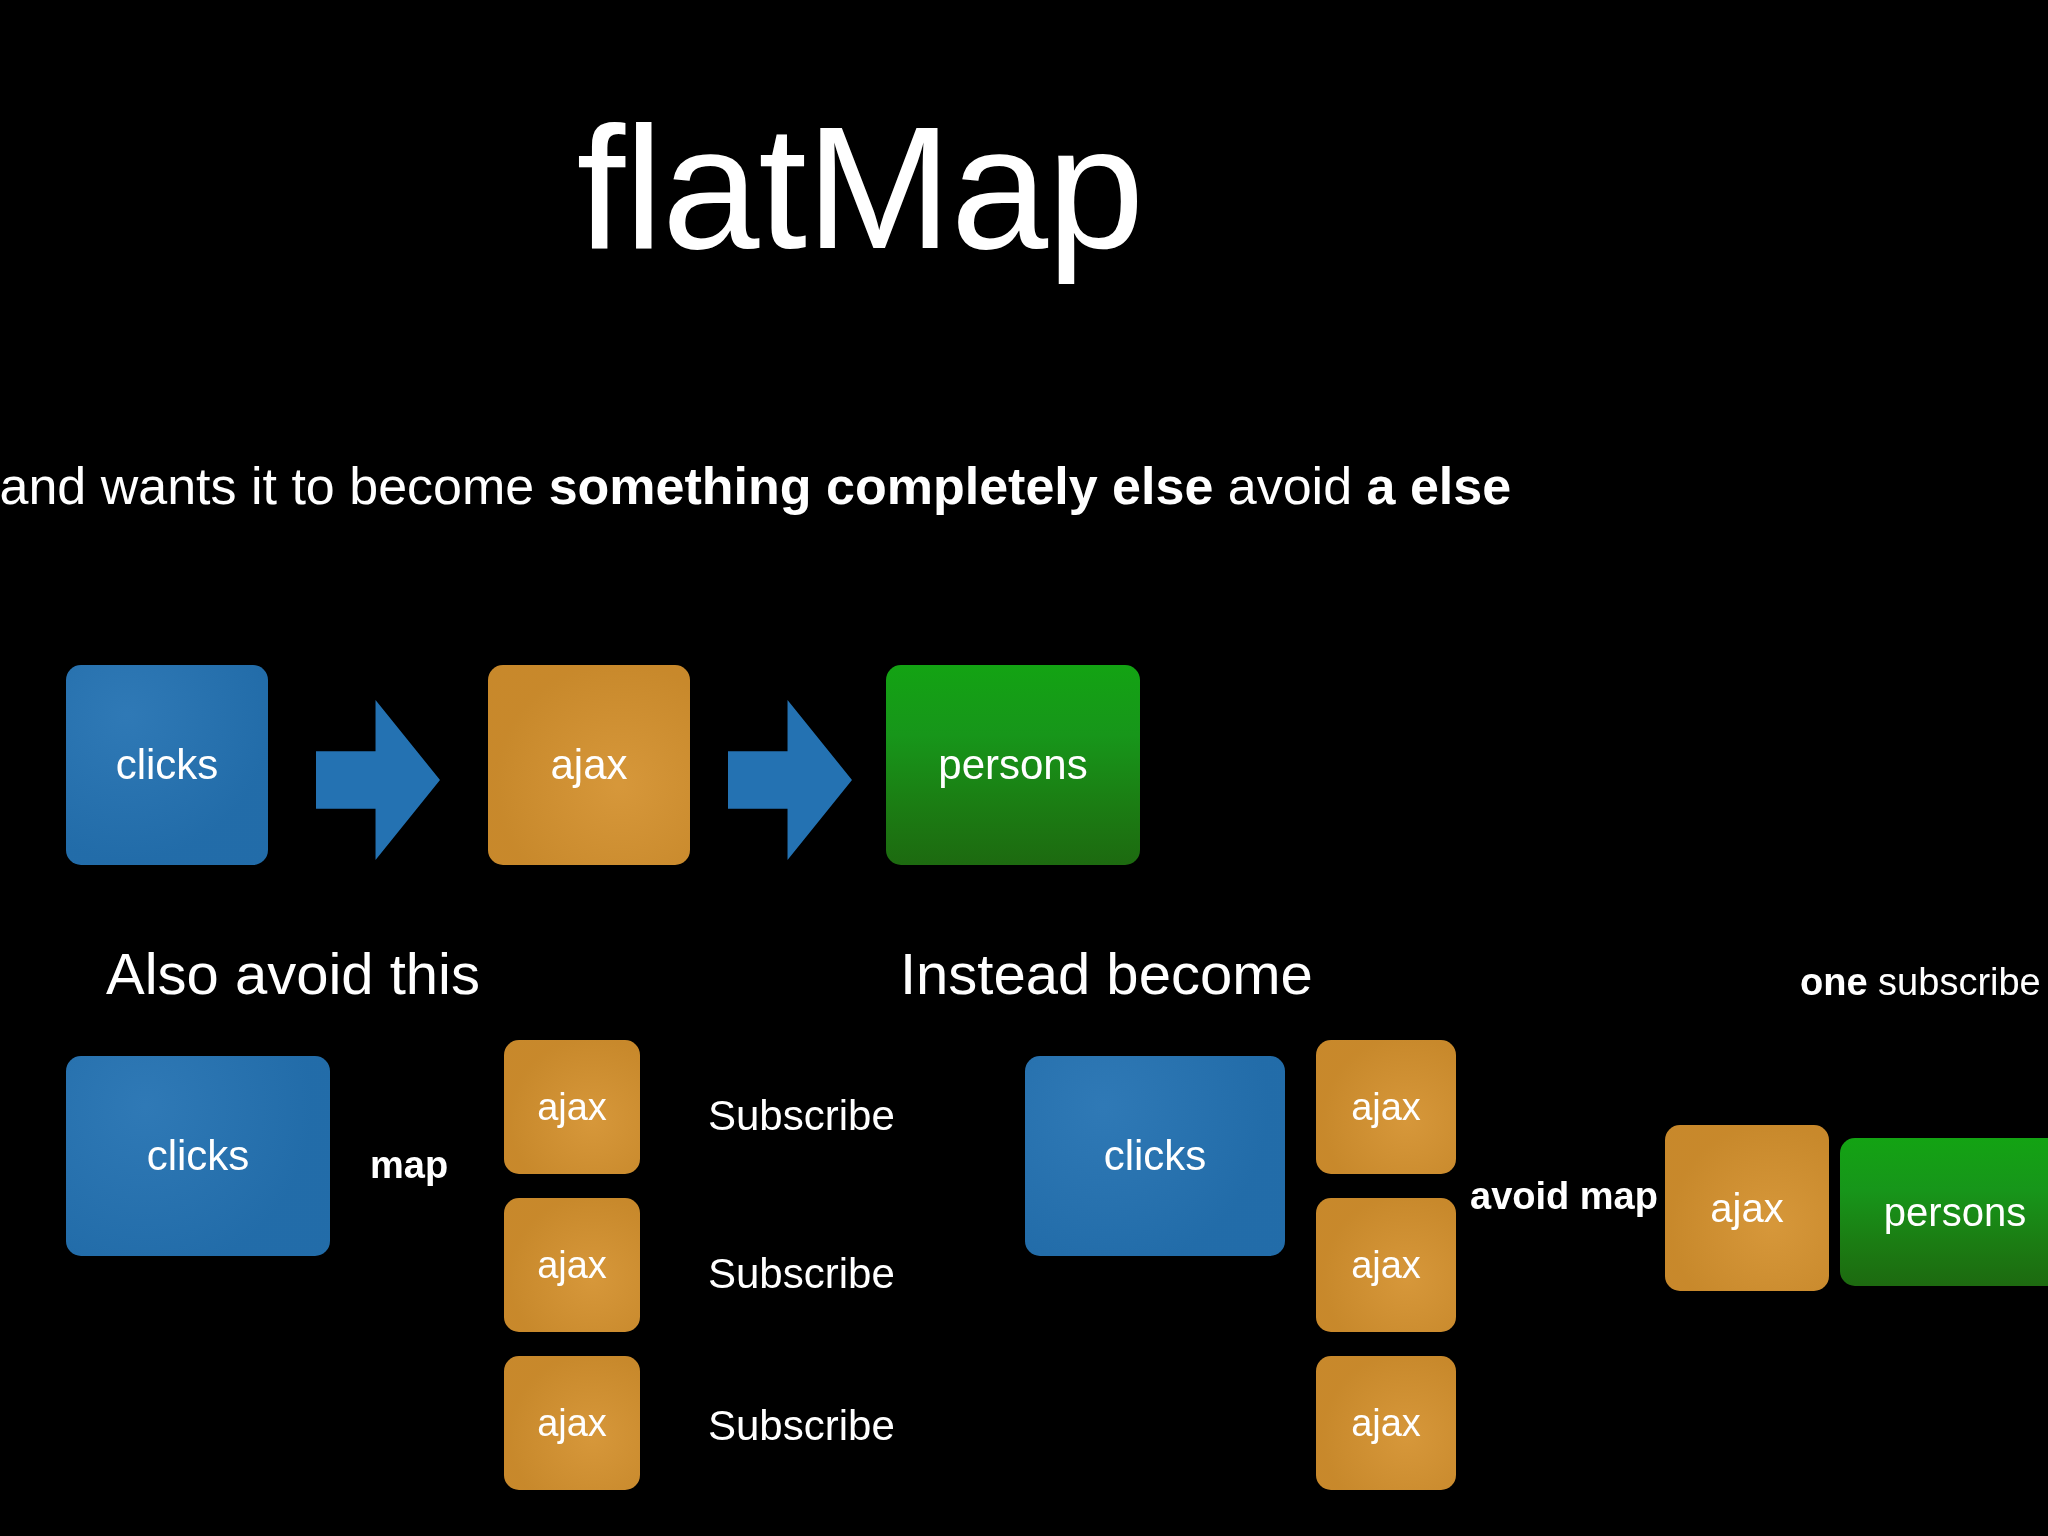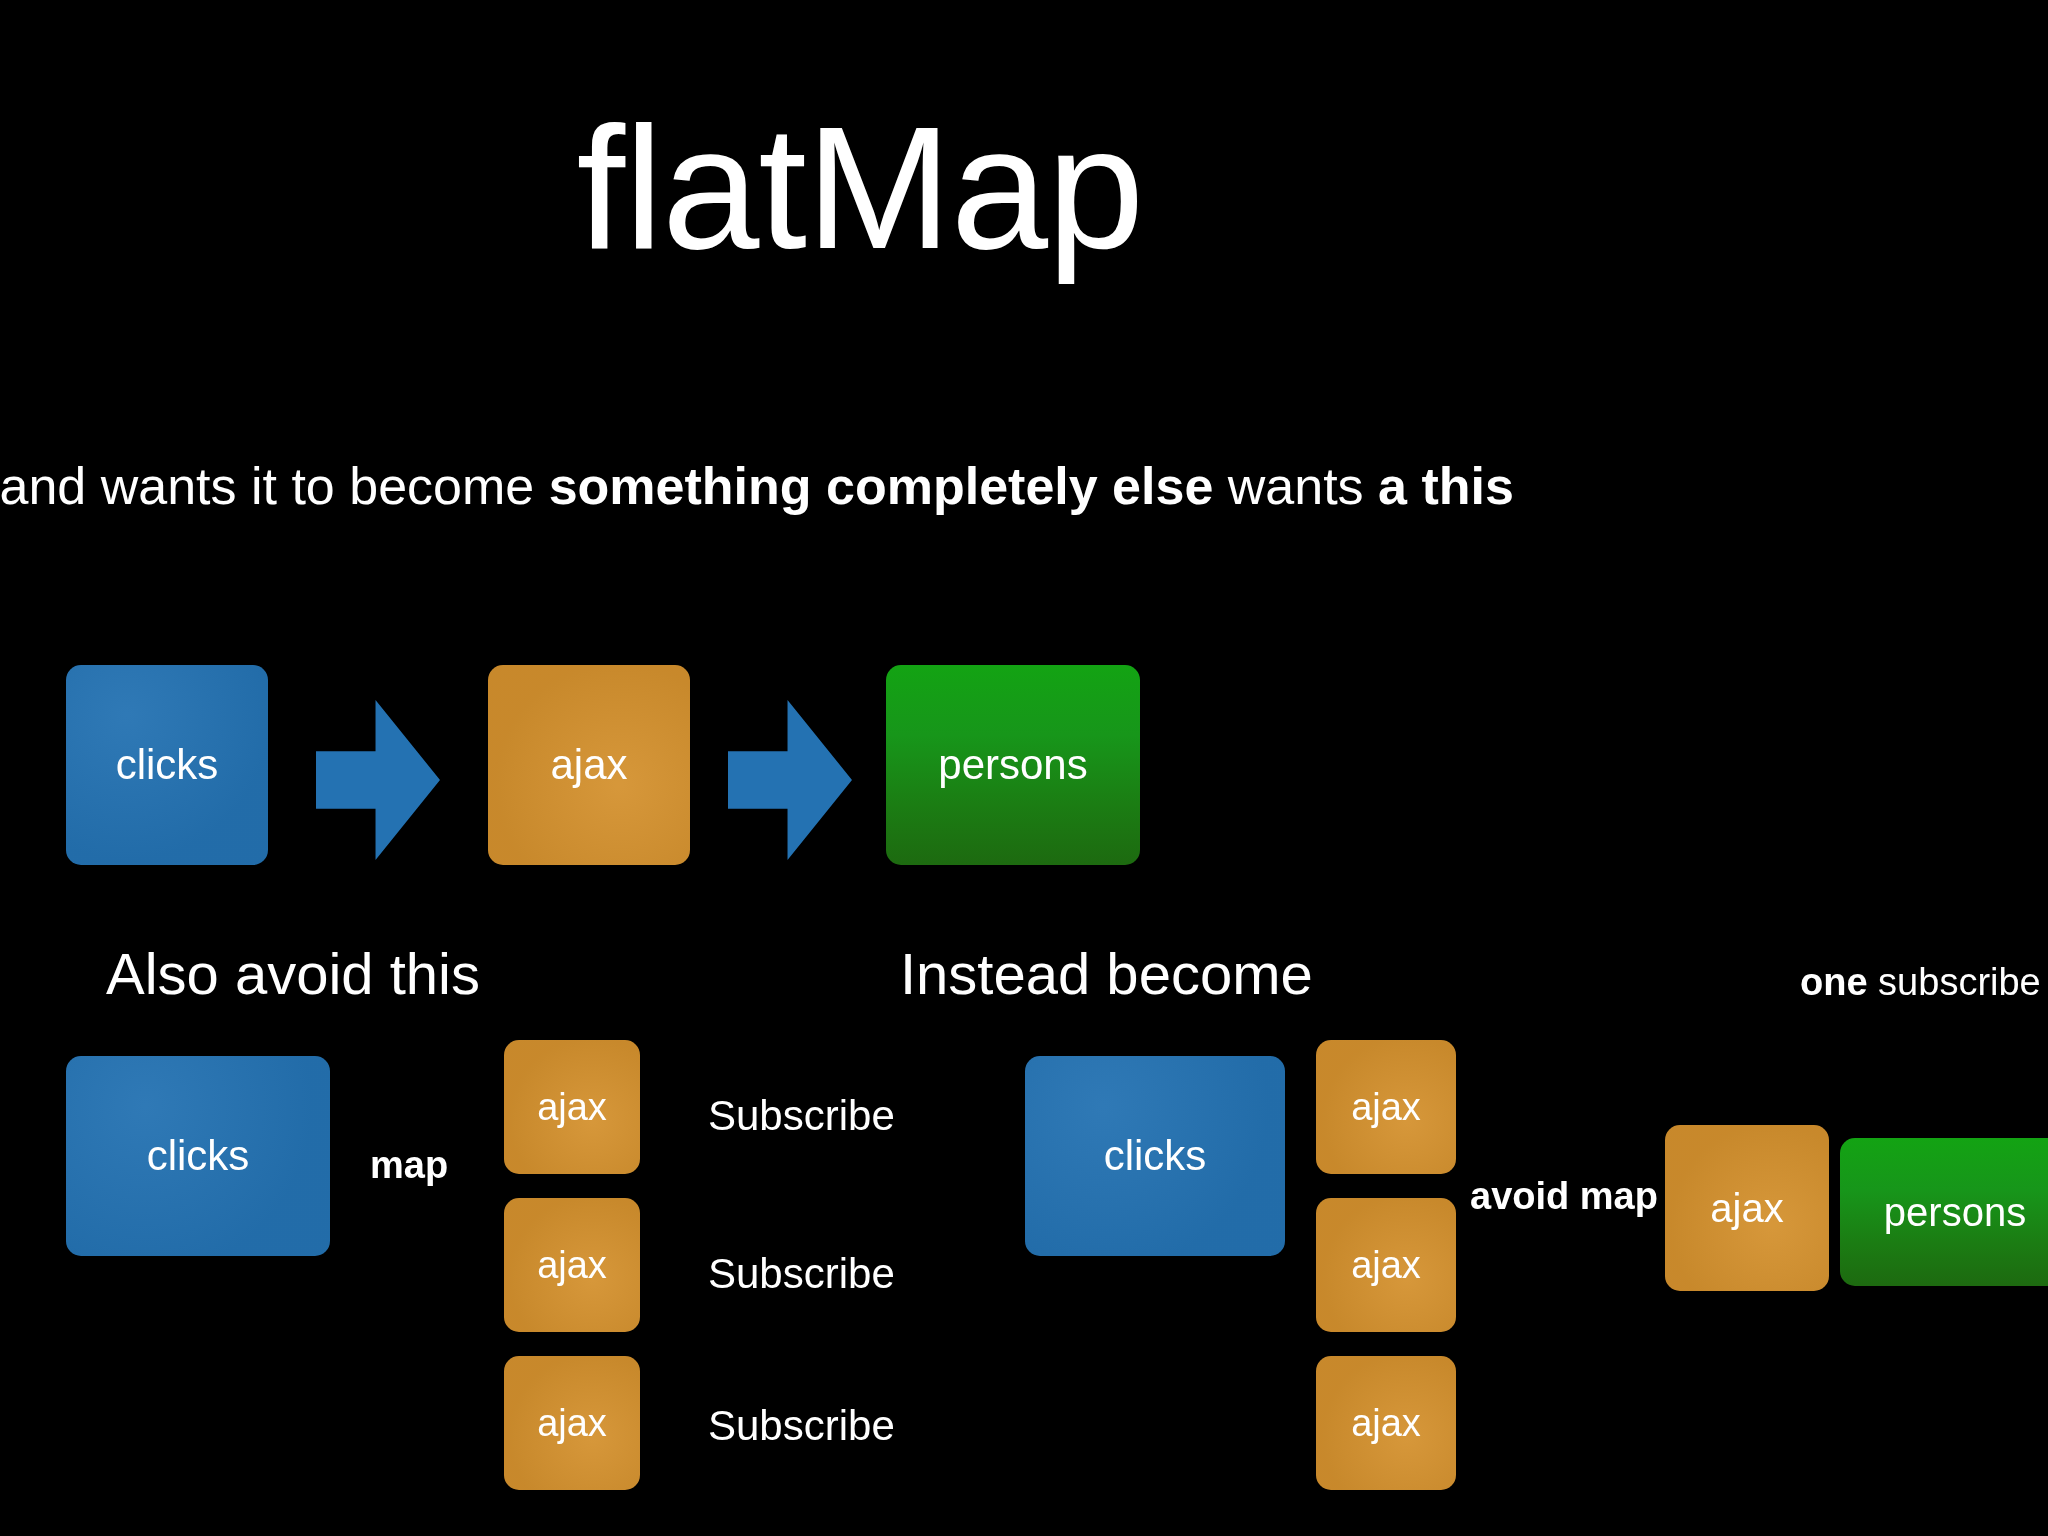--- a/index.html
+++ b/index.html
@@ -115,21 +115,21 @@
   }
 </style>
 </head>
 <body>
 
 <div class="slide">
 
   <div class="title">flatMap</div>
 
   <div class="subtitle">
-    <span>be of streams and wants it to become </span><b>something completely else</b><span> wants </span><b>a this</b>
+    <span>be of streams and wants it to become </span><b>something completely else</b><span> avoid </span><b>a else</b>
   </div>
 
   <div class="box box-blue" style="left:66px; top:665px; width:202px; height:200px;">clicks</div>
 
   <div class="arrow" style="left:316px; top:700px; width:124px; height:160px;"></div>
 
   <div class="box box-orange" style="left:488px; top:665px; width:202px; height:200px;">ajax</div>
 
   <div class="arrow" style="left:728px; top:700px; width:124px; height:160px;"></div>
 

